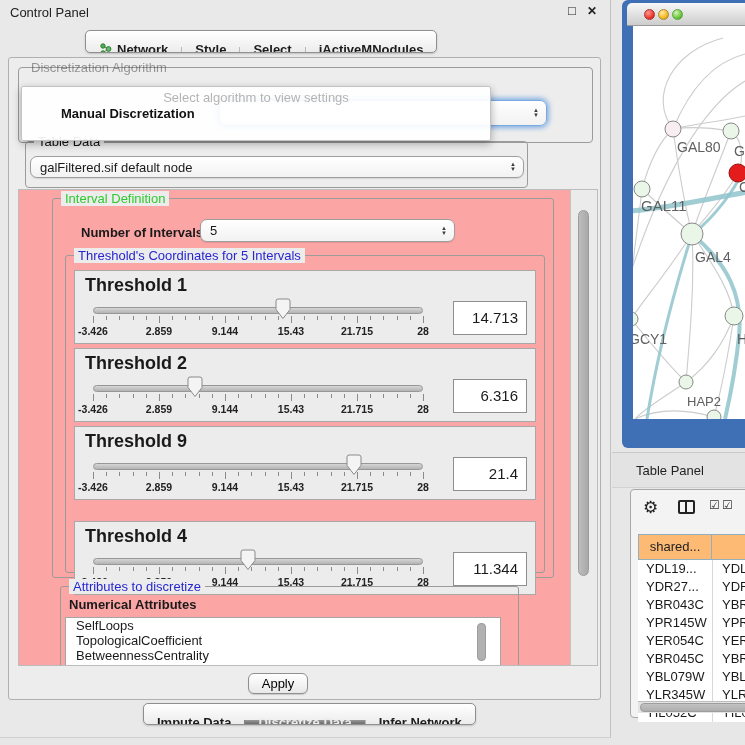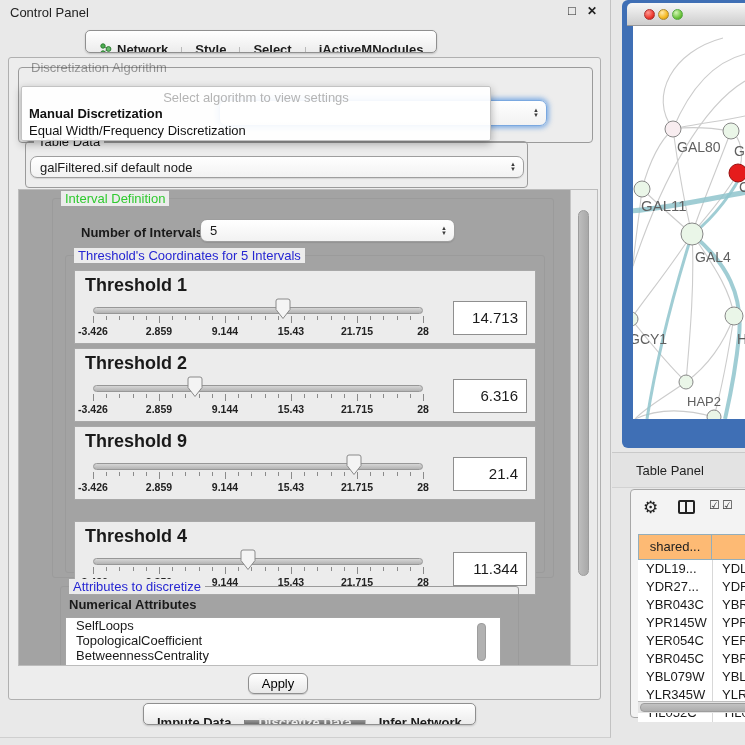--- a/index.html
+++ b/index.html
@@ -47,25 +47,25 @@
              display:flex; flex-direction:column; font-size:6px; line-height:5px; color:#3c3c3c; }
   .combo.focused { border-color:#7aa8e0; box-shadow:0 0 5px 2px rgba(92,152,224,0.75); }
 
   
   .popup { position:absolute; left:12px; top:28px; width:470px; height:55px; z-index:5;
            background:rgba(255,255,255,0.92); border:1px solid #c3c3c3; border-radius:2px;
            box-shadow:0 3px 8px rgba(0,0,0,0.30); }
   .popup .hint { position:absolute; left:0; top:3px; width:100%; text-align:center;
                  color:#b4b4b4; font-size:13px; }
   .popup .opt { position:absolute; left:7px; font-size:13px; color:#111; white-space:nowrap; }
-  .popup .opt.b { font-weight:bold; }
+  .popup .opt.b { font-weight:bold;margin-left:32px; }
 
   
   .scroll-area { position:absolute; left:9px; top:131px; width:580px; height:477px;
-                 overflow:hidden; background:#a3a3a3; border:1px solid #bcbcbc; }
+                 overflow:hidden; background:#fca5a5; border:1px solid #bcbcbc; }
   .v-scroll { position:absolute; right:0; top:0; width:27px; height:100%;
               border-left:1px solid #c4c4c4; background:#ebebeb; }
   .v-thumb { position:absolute; left:7px; top:20px; width:11px; height:366px; border-radius:6px;
              background:linear-gradient(90deg,#bdbdbd,#a9a9a9); border:1px solid #9c9c9c; }
 
   
   .threshold-panel { position:absolute; left:8px; width:462px; height:74px;
                      border:1px solid #a8a8a8; background:#ececec; }
   .th-title { position:absolute; left:10px; top:4px; font-weight:bold; font-size:18px; }
   .track { position:absolute; left:18px; top:36px; width:330px; height:7px; border-radius:4px;
@@ -171,21 +171,20 @@
           <span class="stepper">
             <span>▲</span>
             <span>▼</span>
           </span>
         </div>
       </div>
 
       <div class="popup">
         <div class="hint">Select algorithm to view settings</div>
         <div class="opt b" style="top:19px;">Manual Discretization</div>
-        <div class="opt" style="top:36px;">Equal Width/Frequency Discretization</div>
       </div>
 
       <div class="groupbox" style="left:16px; top:83px; width:503px; height:47px;">
         <span class="gtitle">Table Data</span>
         <div class="combo" style="left:4px; top:14px; width:494px; height:22px;">
           <span>galFiltered.sif default node</span>
           <span class="stepper">
             <span>▲</span>
             <span>▼</span>
           </span>

